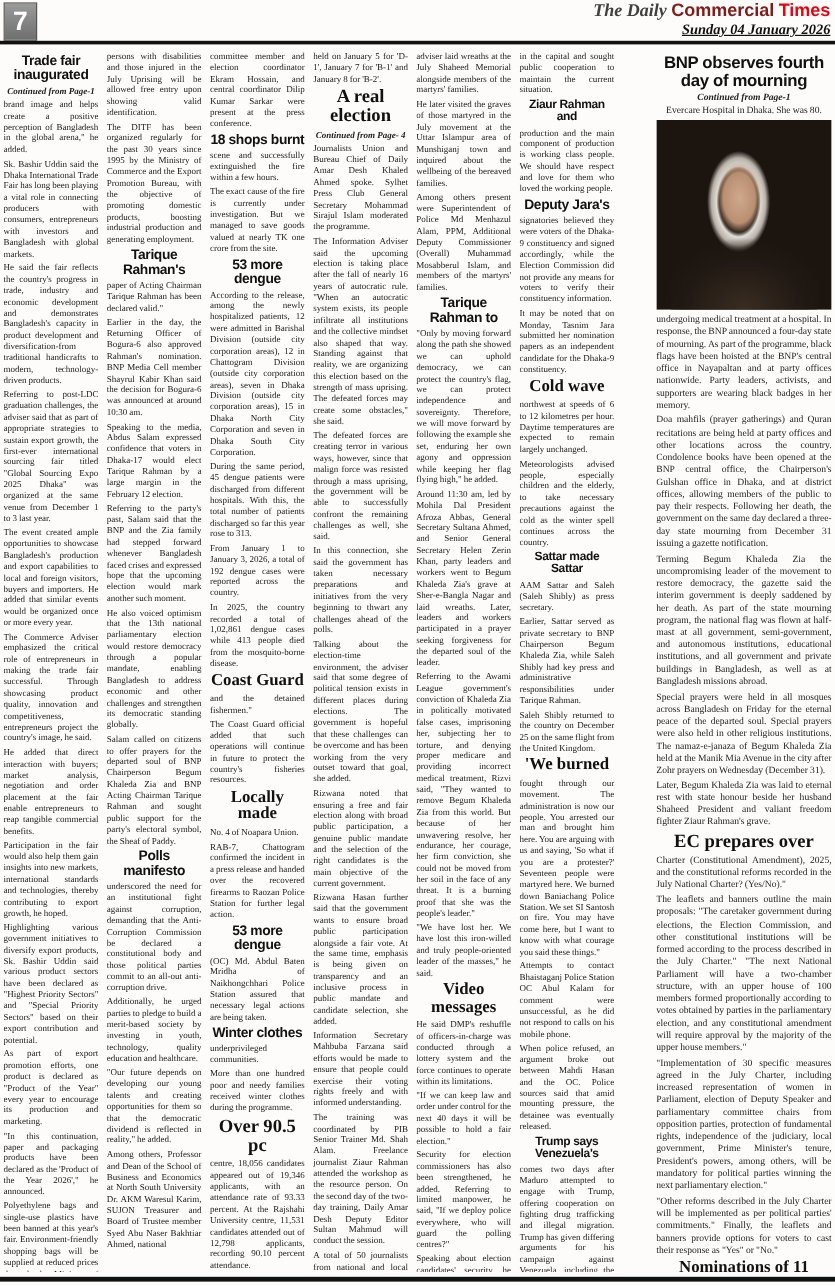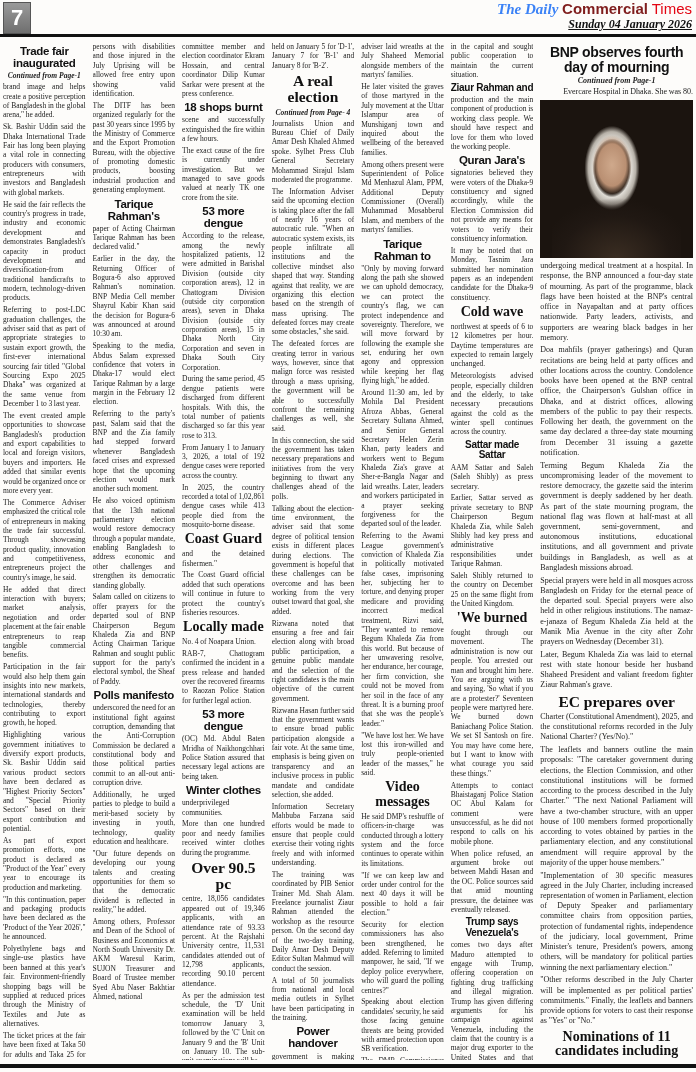--- a/index.html
+++ b/index.html
@@ -7,34 +7,34 @@
        font-family:"Liberation Serif", serif;}
   .sheet{position:relative;width:696px;height:1072px;background:#fdfcfa;}
   
   .header{position:absolute;left:0;top:0;width:696px;height:34px;}
   .pagenum-box{position:absolute;left:3px;top:2px;width:26px;height:30px;
     background:linear-gradient(180deg,#9a9a9a,#6f6f6f);border:1px solid #555;
     color:#fff;font-family:"Liberation Sans",sans-serif;font-weight:bold;
     font-size:22px;text-align:center;line-height:30px;}
   .masthead{position:absolute;right:4px;top:1px;text-align:right;}
   .mast-line{font-size:15px;line-height:16px;white-space:nowrap;}
-  .mast-daily{font-style:italic;font-weight:bold;font-family:"Liberation Serif",serif;color:#3b82f6;}
+  .mast-daily{font-style:italic;font-weight:bold;font-family:"Liberation Serif",serif;color:#404040;}
   .mast-commercial{font-family:"Liberation Sans",sans-serif;font-weight:bold;}
-  .mast-times{font-family:"Liberation Sans",sans-serif;font-weight:normal;}
+  .mast-times{font-family:"Liberation Sans",sans-serif;font-weight:bold;}
   .mast-date{font-size:12px;font-weight:bold;font-style:italic;line-height:14px;color:#111;text-decoration:underline;}
   .header-rule{position:absolute;left:0;top:34px;width:696px;height:3px;background:#111;}
   
   .cols{position:absolute;left:3px;top:42px;width:690px;height:1018px;
         display:flex;gap:7px;}
   .col{flex:1 1 0;overflow:hidden;height:1018px;}
-  .col.wide{flex:1.85 1 0;}
+  .col.wide{flex:1.85 1 0;margin-left:28px;}
   .para{font-size:7.5px;line-height:1.25;text-align:justify;margin:0 0 2.5px 0;
         color:#222;word-spacing:-0.2px;}
   .col.wide .para{font-size:8px;line-height:1.28;}
-  .para.center{text-align:right;}
+  .para.center{text-align:center;}
   .head{font-weight:bold;text-align:center;color:#111;margin:3px 0 2px 0;line-height:1.05;}
   .head.sans{font-family:"Liberation Sans",sans-serif;letter-spacing:-0.3px;}
   .head.serif{font-family:"Liberation Serif",serif;}
   .head.s{font-size:10px;}
   .head.m{font-size:11.5px;}
   .head.l{font-size:14px;}
   .head.xl{font-size:15.5px;}
   .cont{font-size:7.5px;font-style:italic;font-weight:bold;text-align:center;
         margin:0 0 2px 0;color:#222;}
   .col.wide .cont{font-size:8px;}
@@ -163,21 +163,21 @@
         <p class="para">He said DMP's reshuffle of officers-in-charge was conducted through a lottery system and the force continues to operate within its limitations.</p>
         <p class="para">"If we can keep law and order under control for the next 40 days it will be possible to hold a fair election."</p>
         <p class="para">Security for election commissioners has also been strengthened, he added. Referring to limited manpower, he said, "If we deploy police everywhere, who will guard the polling centres?"</p>
         <p class="para">Speaking about election candidates' security, he said those facing genuine threats are being provided with armed protection upon SB verification.</p>
         <p class="para">The DMP Commissioner claimed that incidents of mugging and other crimes have decreased</p>
       </div>
       <div class="col">
         <p class="para">in the capital and sought public cooperation to maintain the current situation.</p>
         <div class="head sans s">Ziaur Rahman and</div>
         <p class="para">production and the main component of production is working class people. We should have respect and love for them who loved the working people.</p>
-        <div class="head sans m">Quran Jara's</div>
+        <div class="head sans m">Deputy Jara's</div>
         <p class="para">signatories believed they were voters of the Dhaka-9 constituency and signed accordingly, while the Election Commission did not provide any means for voters to verify their constituency information.</p>
         <p class="para">It may be noted that on Monday, Tasnim Jara submitted her nomination papers as an independent candidate for the Dhaka-9 constituency.</p>
         <div class="head serif l">Cold wave</div>
         <p class="para">northwest at speeds of 6 to 12 kilometres per hour. Daytime temperatures are expected to remain largely unchanged.</p>
         <p class="para">Meteorologists advised people, especially children and the elderly, to take necessary precautions against the cold as the winter spell continues across the country.</p>
         <div class="head sans s">Sattar made Sattar</div>
         <p class="para">AAM Sattar and Saleh (Saleh Shibly) as press secretary.</p>
         <p class="para">Earlier, Sattar served as private secretary to BNP Chairperson Begum Khaleda Zia, while Saleh Shibly had key press and administrative responsibilities under Tarique Rahman.</p>
         <p class="para">Saleh Shibly returned to the country on December 25 on the same flight from the United Kingdom.</p>
         <div class="head serif l">'We burned</div>

